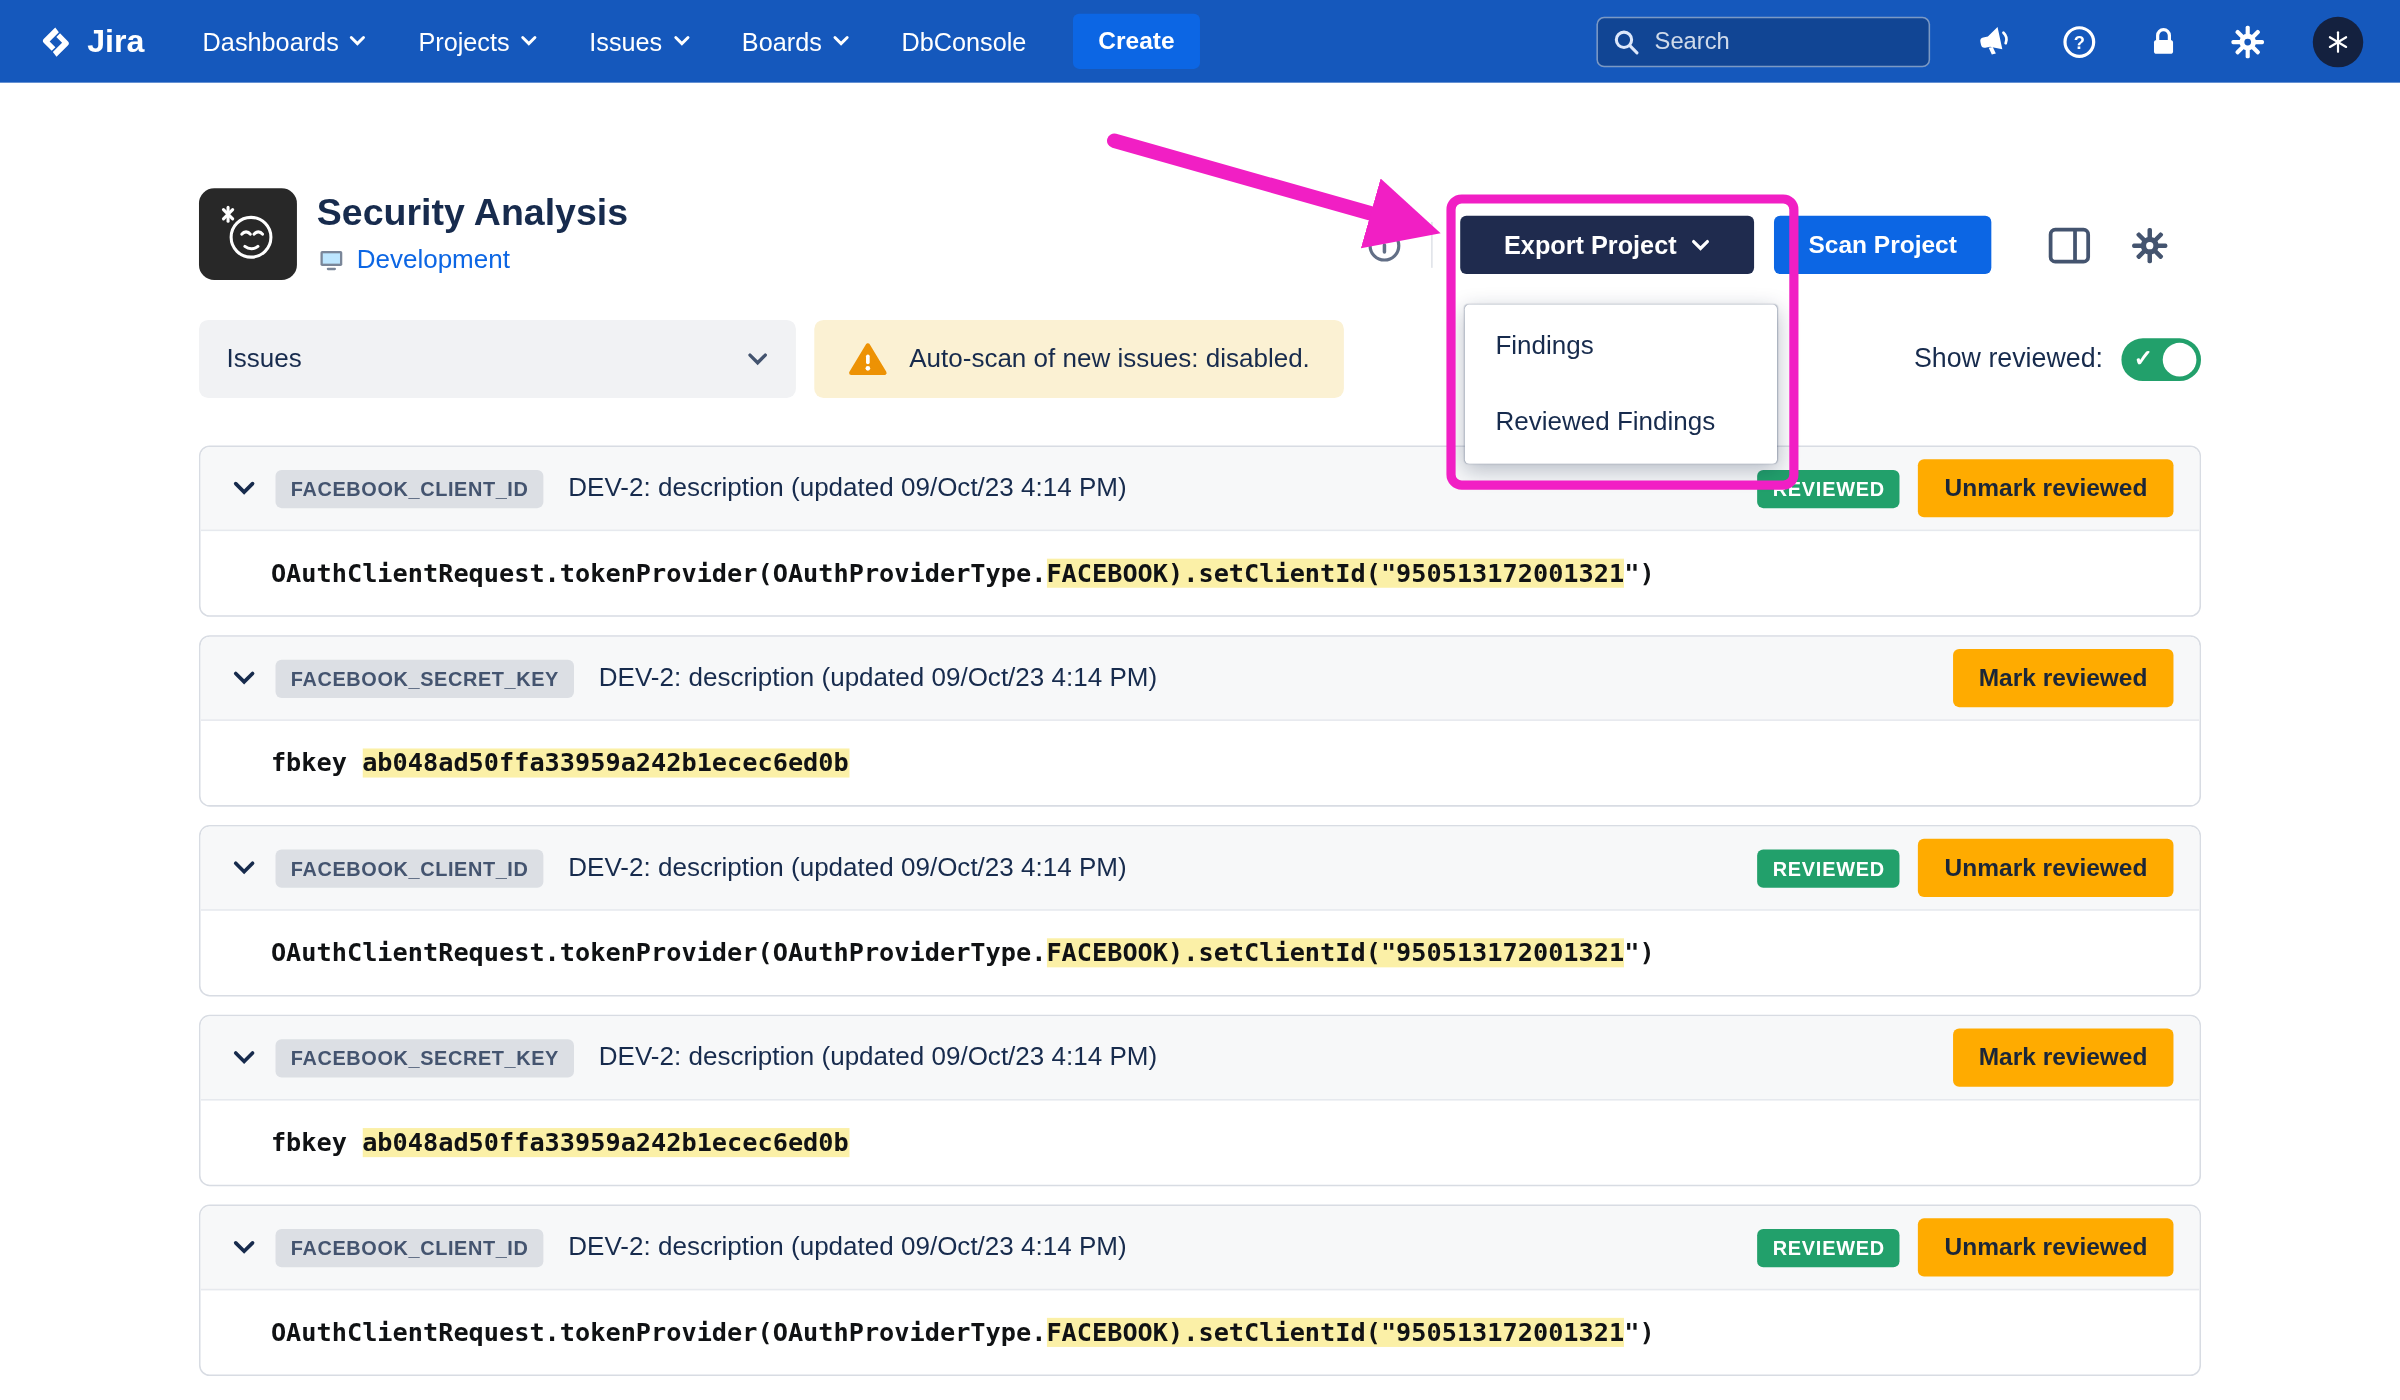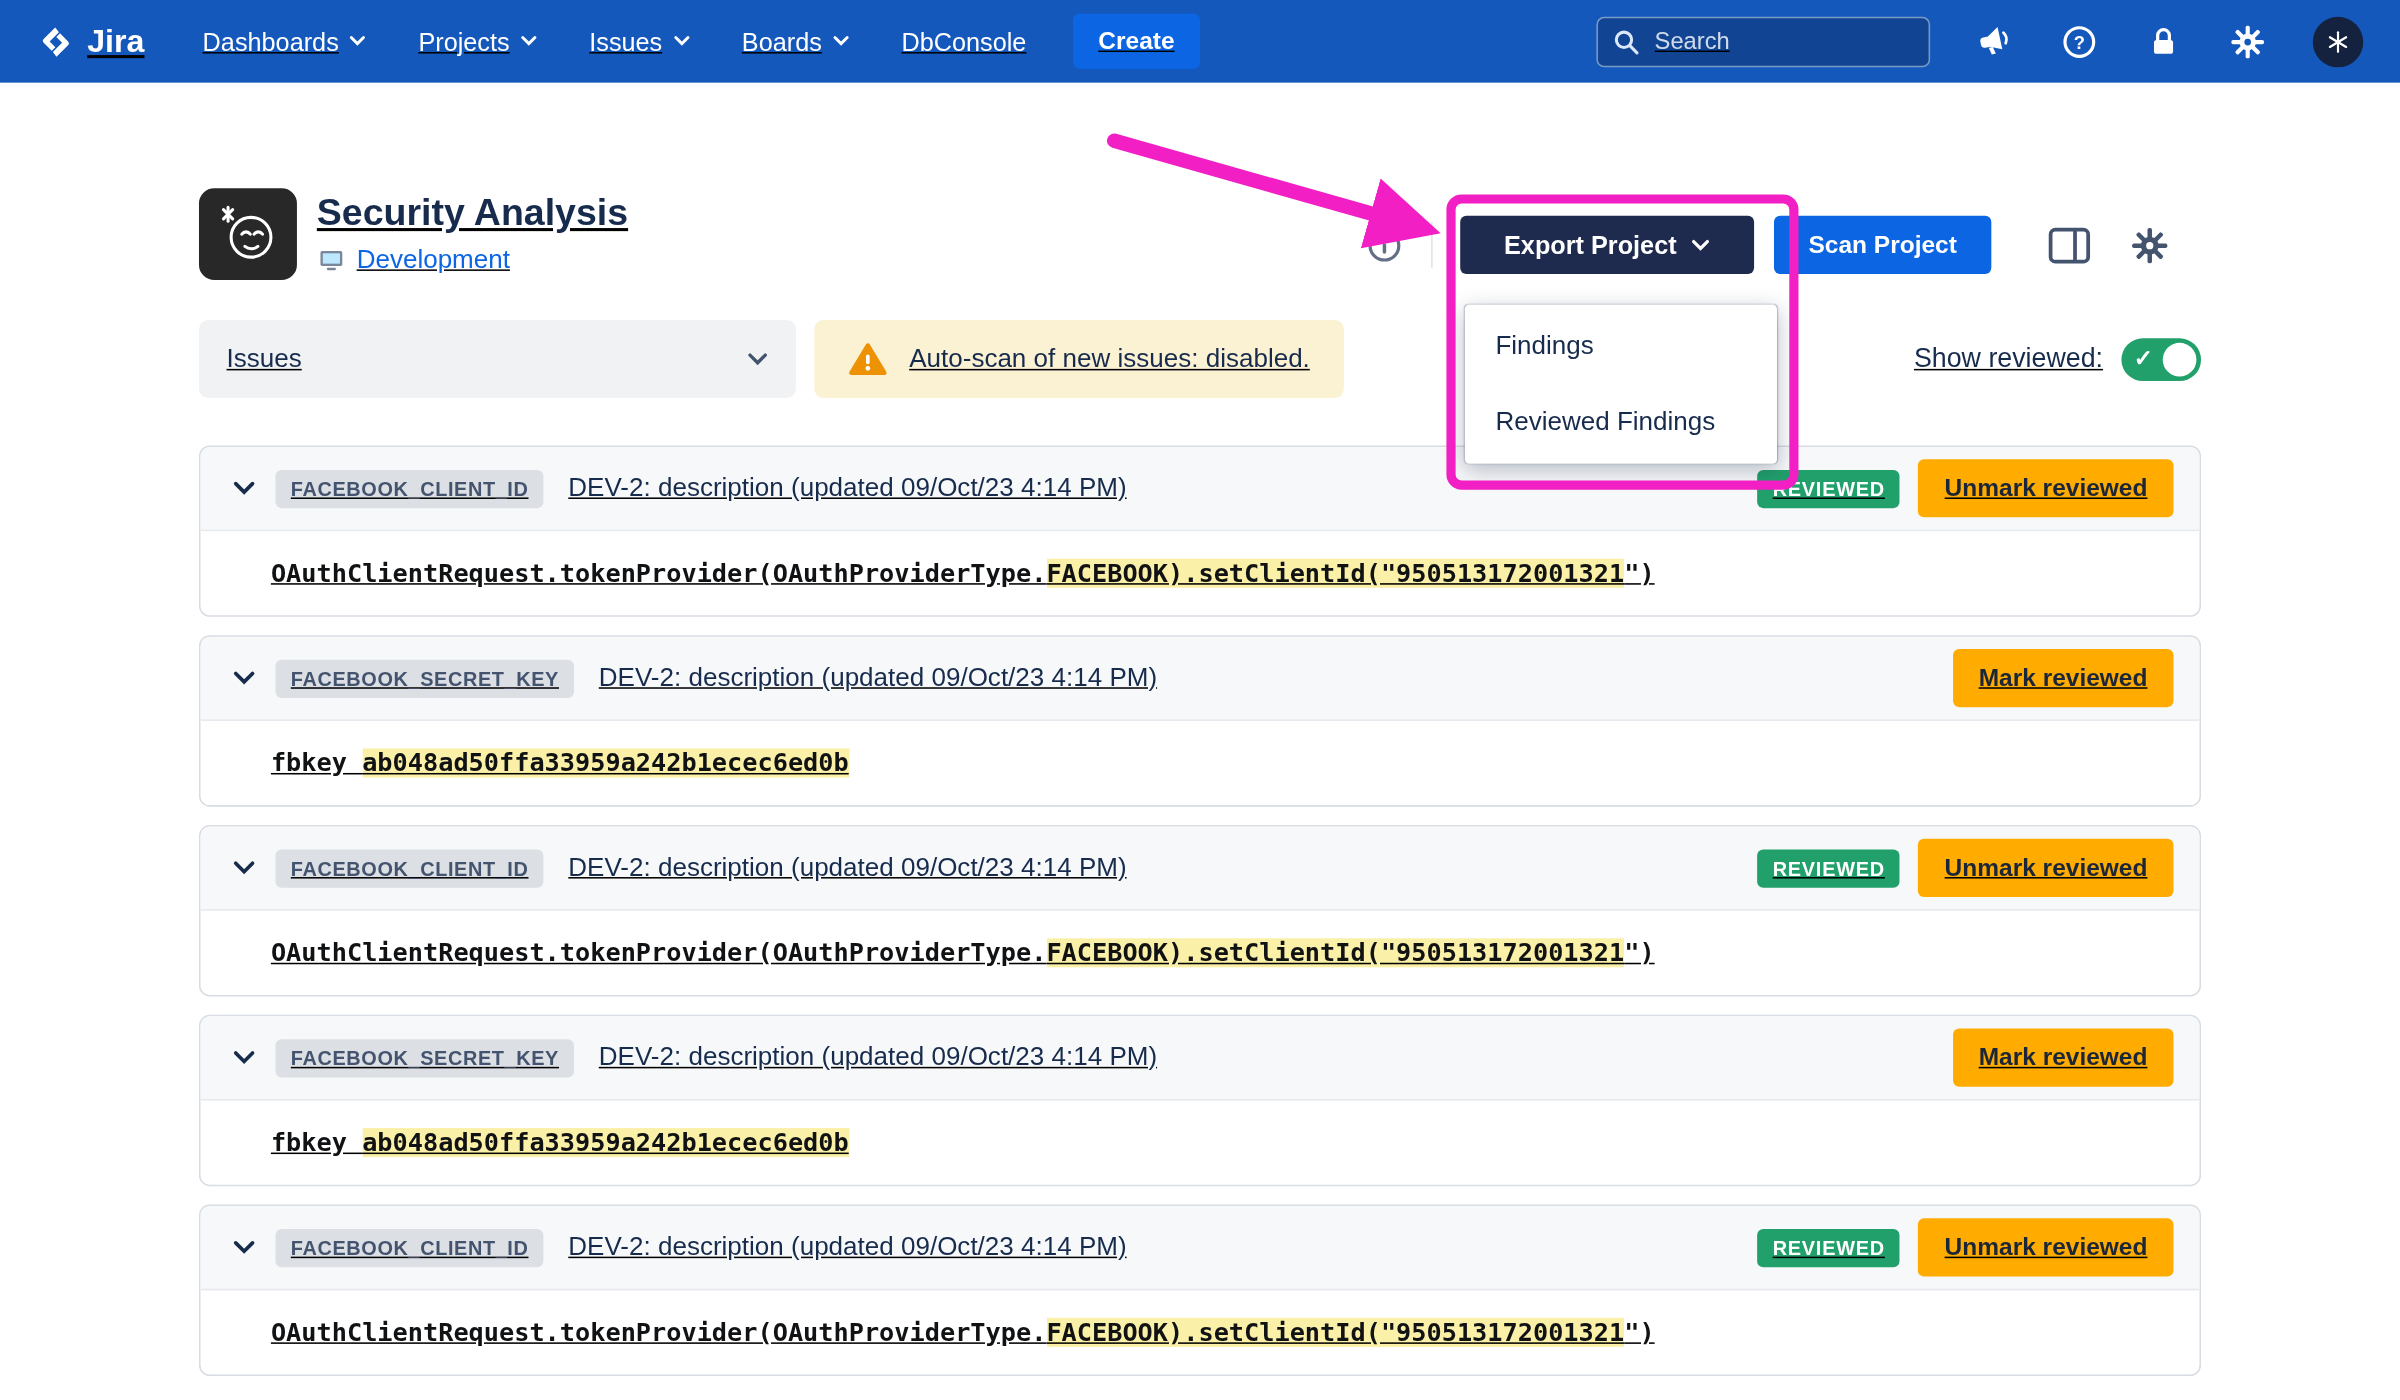--- a/index.html
+++ b/index.html
@@ -1,16 +1,16 @@
 <!DOCTYPE html>
 <html><head>
 <meta charset="utf-8">
 <style>
   html,body{margin:0;padding:0;background:#fff;}
-  .viewport{width:2400px;height:1400px;overflow:hidden;position:relative;background:#fff;text-decoration:underline;}
+  .viewport{width:2400px;height:1400px;overflow:hidden;position:relative;background:#fff;}
   .design{width:1568px;height:915px;transform:scale(1.530612);transform-origin:0 0;position:relative;
           font-family:"Liberation Sans",sans-serif;color:#172B4D;}
 
   
   .topnav{height:54px;background:#1558BC;display:flex;align-items:center;padding:0 24px;color:#fff;}
   .brand{display:flex;align-items:center;gap:8px;font-size:21px;font-weight:700;}
   .nav-menu{display:flex;align-items:center;gap:34px;margin-left:38px;font-size:16.5px;font-weight:500;}
   .nav-item{display:flex;align-items:center;gap:7px;cursor:pointer;white-space:nowrap;}
   .create-btn{margin-left:30px;background:#0C66E4;color:#fff;border:none;border-radius:4px;
               font-size:16px;font-weight:700;padding:9px 17px;cursor:pointer;font-family:inherit;}

